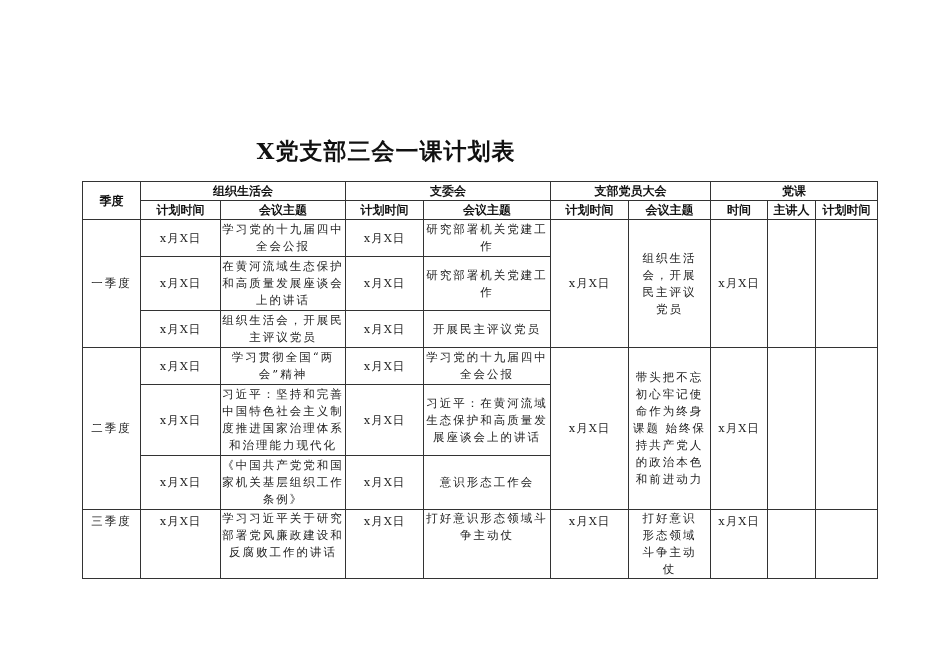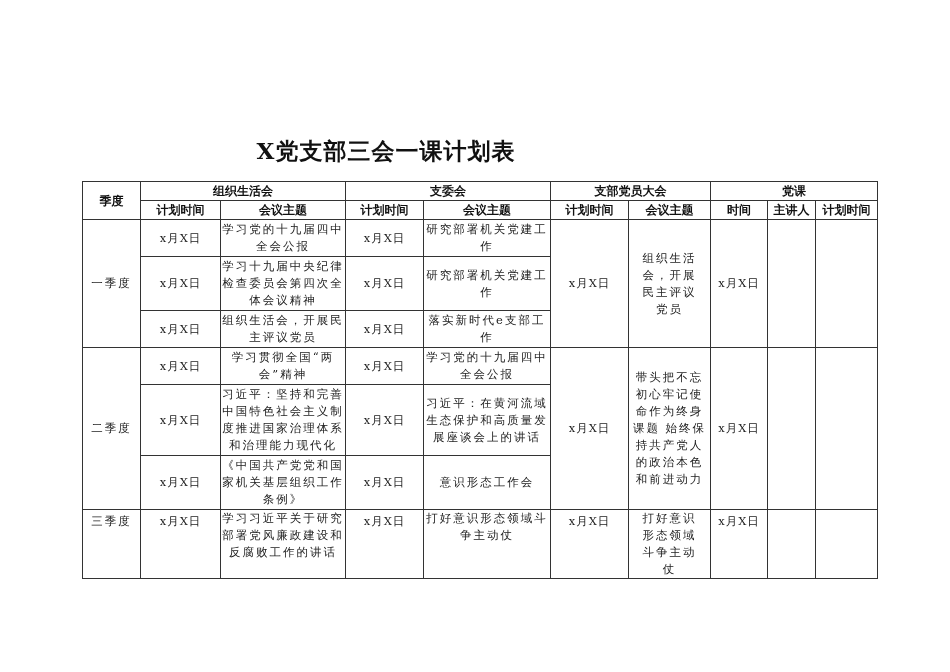--- a/index.html
+++ b/index.html
@@ -79,29 +79,29 @@
       <td class="date">x月X日</td>
       <td class="topic">研究部署机关党建工作</td>
       <td rowspan="3" class="date">x月X日</td>
       <td rowspan="3" class="topic" style="padding:0 8px">组织生活会，开展民主评议党员</td>
       <td rowspan="3" class="date">x月X日</td>
       <td rowspan="3"></td>
       <td rowspan="3"></td>
     </tr>
     <tr style="height:54px">
       <td class="date">x月X日</td>
-      <td class="topic">学习十九届中央纪律检查委员会第四次全体会议精神</td>
+      <td class="topic">在黄河流域生态保护和高质量发展座谈会上的讲话</td>
       <td class="date">x月X日</td>
       <td class="topic">研究部署机关党建工作</td>
     </tr>
     <tr style="height:37px">
       <td class="date">x月X日</td>
       <td class="topic">组织生活会，开展民主评议党员</td>
       <td class="date">x月X日</td>
-      <td class="topic">落实新时代e支部工作</td>
+      <td class="topic">开展民主评议党员</td>
     </tr>
 
     <tr style="height:37px">
       <td rowspan="3" class="topic">二季度</td>
       <td class="date">x月X日</td>
       <td class="topic">学习贯彻全国“两会”精神</td>
       <td class="date">x月X日</td>
       <td class="topic">学习党的十九届四中全会公报</td>
       <td rowspan="3" class="date">x月X日</td>
       <td rowspan="3" class="topic" style="padding:0 2px">带头把不忘初心牢记使命作为终身课题 始终保持共产党人的政治本色和前进动力</td>

